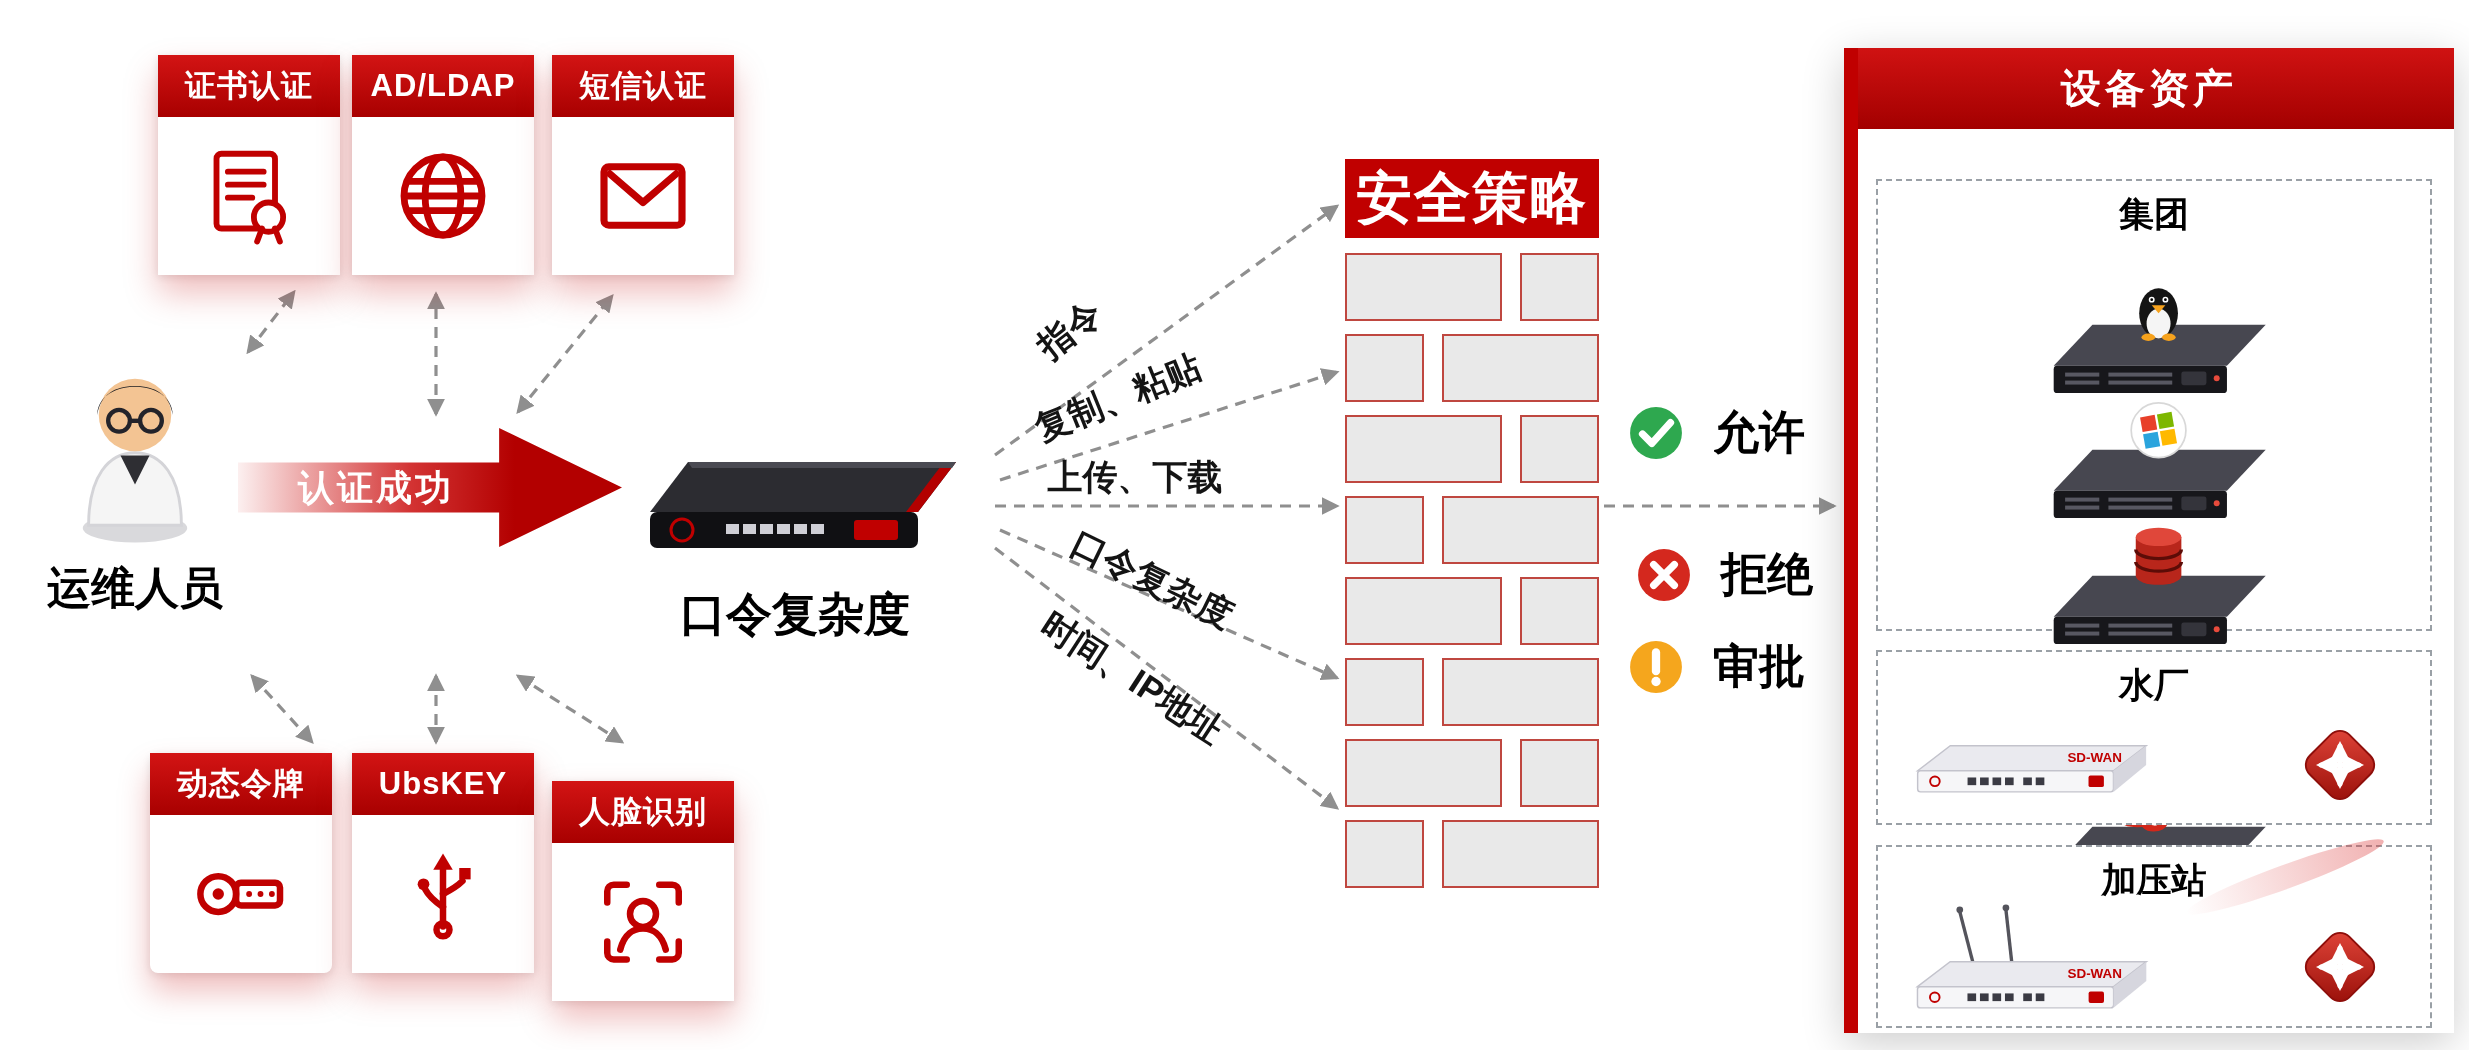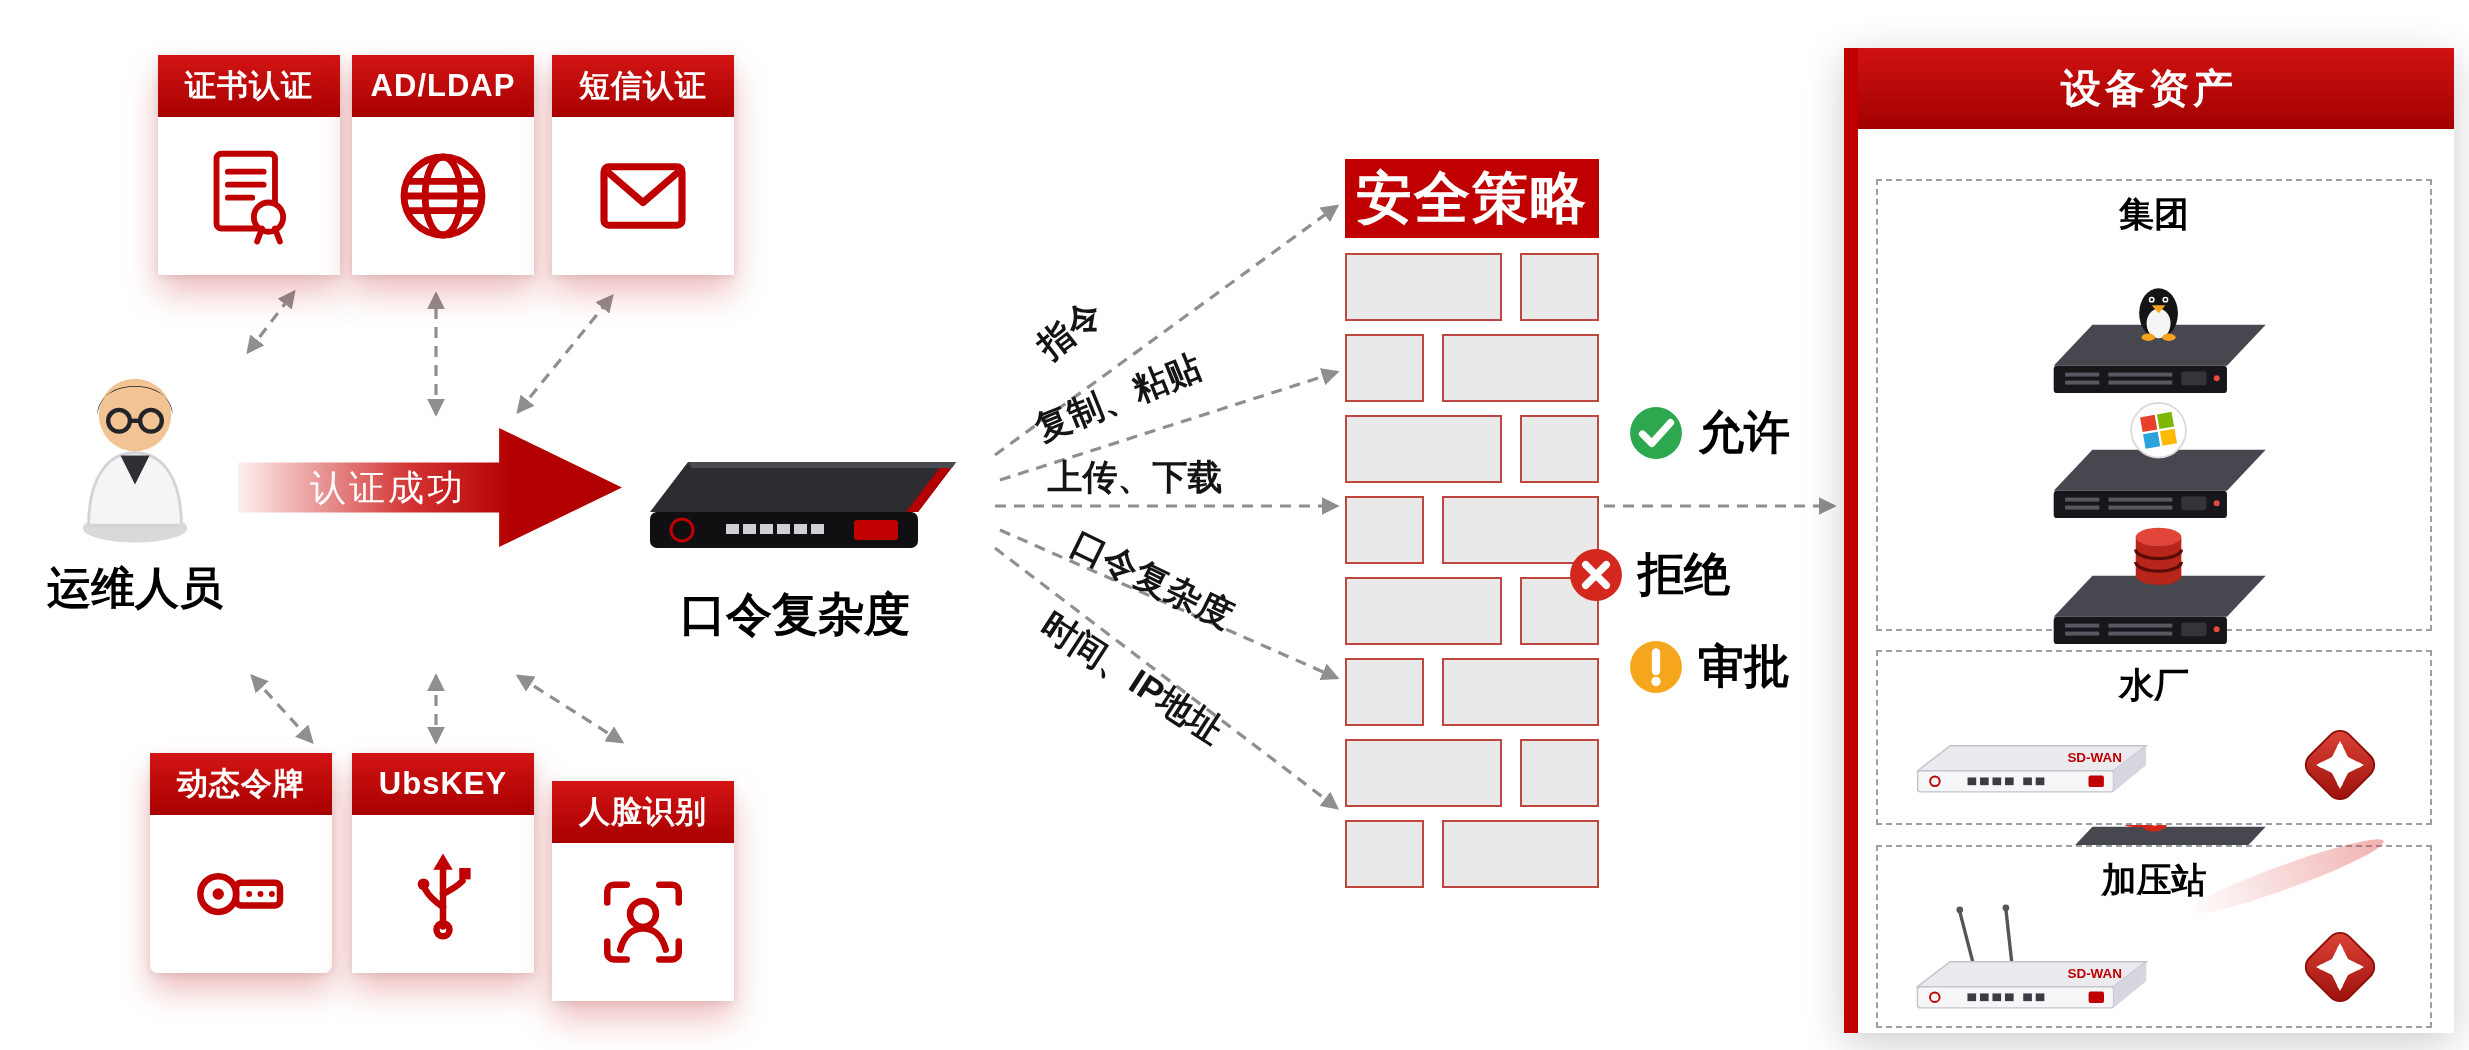--- a/index.html
+++ b/index.html
@@ -19,36 +19,36 @@
 
   
   .figure { position:absolute; text-align:center; }
   .figure svg { display:block; margin:0 auto; }
   .figure-label { font-size:44px; font-weight:bold; color:#000; margin-top:12px; white-space:nowrap; }
 
   
   .auth-arrow { position:absolute; left:238px; top:428px; width:384px; height:119px;
       background:linear-gradient(90deg, rgba(215,40,40,.07), rgba(200,0,0,.80) 45%, #b30000 72%);
       clip-path:polygon(0 29%, 68% 29%, 68% 0%, 100% 50%, 68% 100%, 68% 71%, 0 71%); }
-  .auth-arrow span { position:absolute; left:72px; top:50%; transform:translateY(-50%);
-      color:#fff; font-size:36px; font-weight:normal; letter-spacing:3px; white-space:nowrap; }
+  .auth-arrow span { position:absolute; left:60px; top:50%; transform:translateY(-50%);
+      color:#fff; font-size:36px; font-weight:bold; letter-spacing:3px; white-space:nowrap; }
 
   
   .plabel { position:absolute; font-size:35px; font-weight:bold; color:#141414; white-space:nowrap; }
 
   
   .wall { position:absolute; left:1345px; top:159px; width:254px; height:745px; }
   .wall-header { height:79px; background:#c00000; color:#fff; font-size:56px; font-weight:bold;
       display:flex; align-items:center; justify-content:center; letter-spacing:2px; }
   .wall-bricks { padding-top:15px; }
   .brick-row { display:flex; justify-content:space-between; margin-bottom:13px; height:68px; }
   .brick { background:#e9e9e9; border:2px solid #bf4740; }
 
   
-  .decision { position:absolute; display:flex; align-items:center; gap:14px; }
+  .decision { position:absolute; display:flex; align-items:center; gap:29px; }
   .dec-label { font-size:46px; font-weight:bold; color:#000; }
 
   
   .panel { position:absolute; left:1844px; top:48px; width:610px; height:985px; background:#fff;
       box-shadow:0 10px 40px rgba(0,0,0,.20); }
   .panel-stripe { position:absolute; left:0; top:0; bottom:0; width:14px; background:#c00000; }
   .panel-header { height:81px; background:linear-gradient(180deg,#d01212,#a30000); color:#fff;
       font-size:40px; font-weight:bold; display:flex; align-items:center; justify-content:center;
       letter-spacing:4px; position:relative; }
   .asset-section { position:absolute; left:32px; width:556px; border:2px dashed #9aa0a6;
@@ -286,21 +286,21 @@
     </div>
   </div>
 
   <div class="decision" style="left:1628px; top:402px;">
     <svg viewBox="0 0 54 54" width="56" height="56">
       <circle cx="27" cy="27" r="25" fill="#2ea84f"></circle>
       <path d="M14 28 l9 9 l18 -20" stroke="#fff" stroke-width="7" fill="none" stroke-linecap="round" stroke-linejoin="round"></path>
     </svg>
     <span class="dec-label">允许</span>
   </div>
-  <div class="decision" style="left:1568px; top:544px;">
+  <div class="decision" style="left:1636px; top:544px;">
     <svg viewBox="0 0 54 54" width="56" height="56">
       <circle cx="27" cy="27" r="25" fill="#d4281e"></circle>
       <g stroke="#fff" stroke-width="7" stroke-linecap="round">
         <line x1="17" y1="17" x2="37" y2="37"></line>
           <line x1="37" y1="17" x2="17" y2="37"></line>
       </g>
     </svg>
     <span class="dec-label">拒绝</span>
   </div>
   <div class="decision" style="left:1628px; top:636px;">

